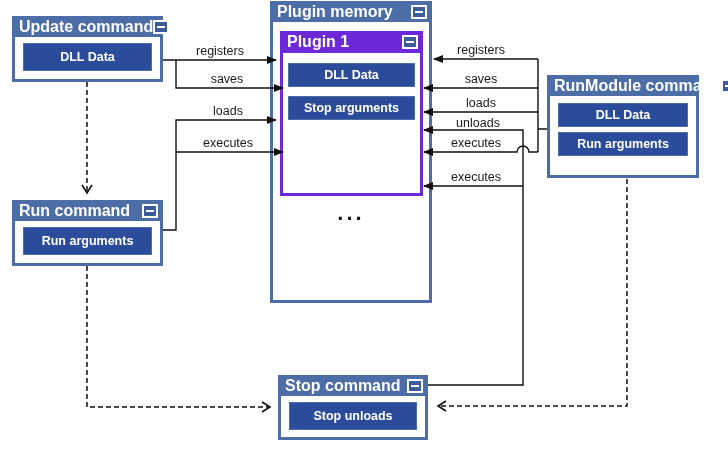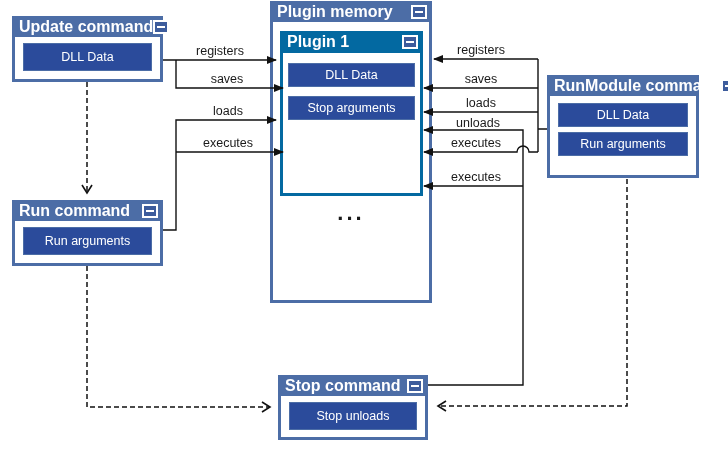--- a/index.html
+++ b/index.html
@@ -5,26 +5,26 @@
   html,body{margin:0;padding:0;background:#fff;}
   .canvas{position:relative;width:728px;height:449px;background:#ffffff;
           font-family:"Liberation Sans",sans-serif;overflow:hidden;}
   .cmdbox{position:absolute;background:#4c6da6;box-sizing:border-box;padding:0 3px 3px 3px;}
   .titlebar{height:21px;display:flex;align-items:center;color:#fff;font-size:16px;
             font-weight:700;padding:0 2px 0 4px;white-space:nowrap;}
   .minbtn{margin-left:auto;width:16px;height:14px;background:#3d5c9c;border:2px solid #fff;
           box-sizing:border-box;display:flex;align-items:center;justify-content:center;flex:0 0 auto;}
   .minbtn .bar{width:8px;height:2px;background:#fff;}
   .boxbody{background:#fff;height:calc(100% - 21px);box-sizing:border-box;overflow:hidden;}
-  .item{background:#2b4b9b;border:1px solid #4c6da6;color:#fff;font-size:12.5px;font-weight:400;
+  .item{background:#2b4b9b;border:1px solid #4c6da6;color:#fff;font-size:12.5px;font-weight:700;
         display:flex;align-items:center;justify-content:center;box-sizing:border-box;}
   .cmd-item{height:28px;margin:6px 8px 0 8px;}
   .rm-item1{height:24px;margin:7px 8px 0 8px;}
   .rm-item2{height:24px;margin:5px 8px 0 8px;}
-  .pluginbox{position:relative;margin:9px 10px 0 7px;width:143px;height:165px;background:#0369a1;
+  .pluginbox{position:relative;margin:9px 10px 0 7px;width:143px;height:165px;background:#6d28d9;
              box-sizing:border-box;padding:0 3px 3px 3px;}
   .pluginbox .titlebar{height:22px;}
   .pluginbox .boxbody{height:calc(100% - 22px);}
   .p1-item{height:24px;margin:9px 5px 0 5px;}
   .p1-item:first-child{margin-top:10px;}
   .ellipsis{text-align:center;margin-top:6px;font-size:22px;line-height:22px;font-weight:700;
             letter-spacing:3px;color:#1a1a1a;}
   svg.overlay{position:absolute;left:0;top:0;pointer-events:none;}
   svg .lbl{font-family:"Liberation Sans",sans-serif;font-size:12.5px;fill:#1a1a1a;text-anchor:middle;}
 </style>

